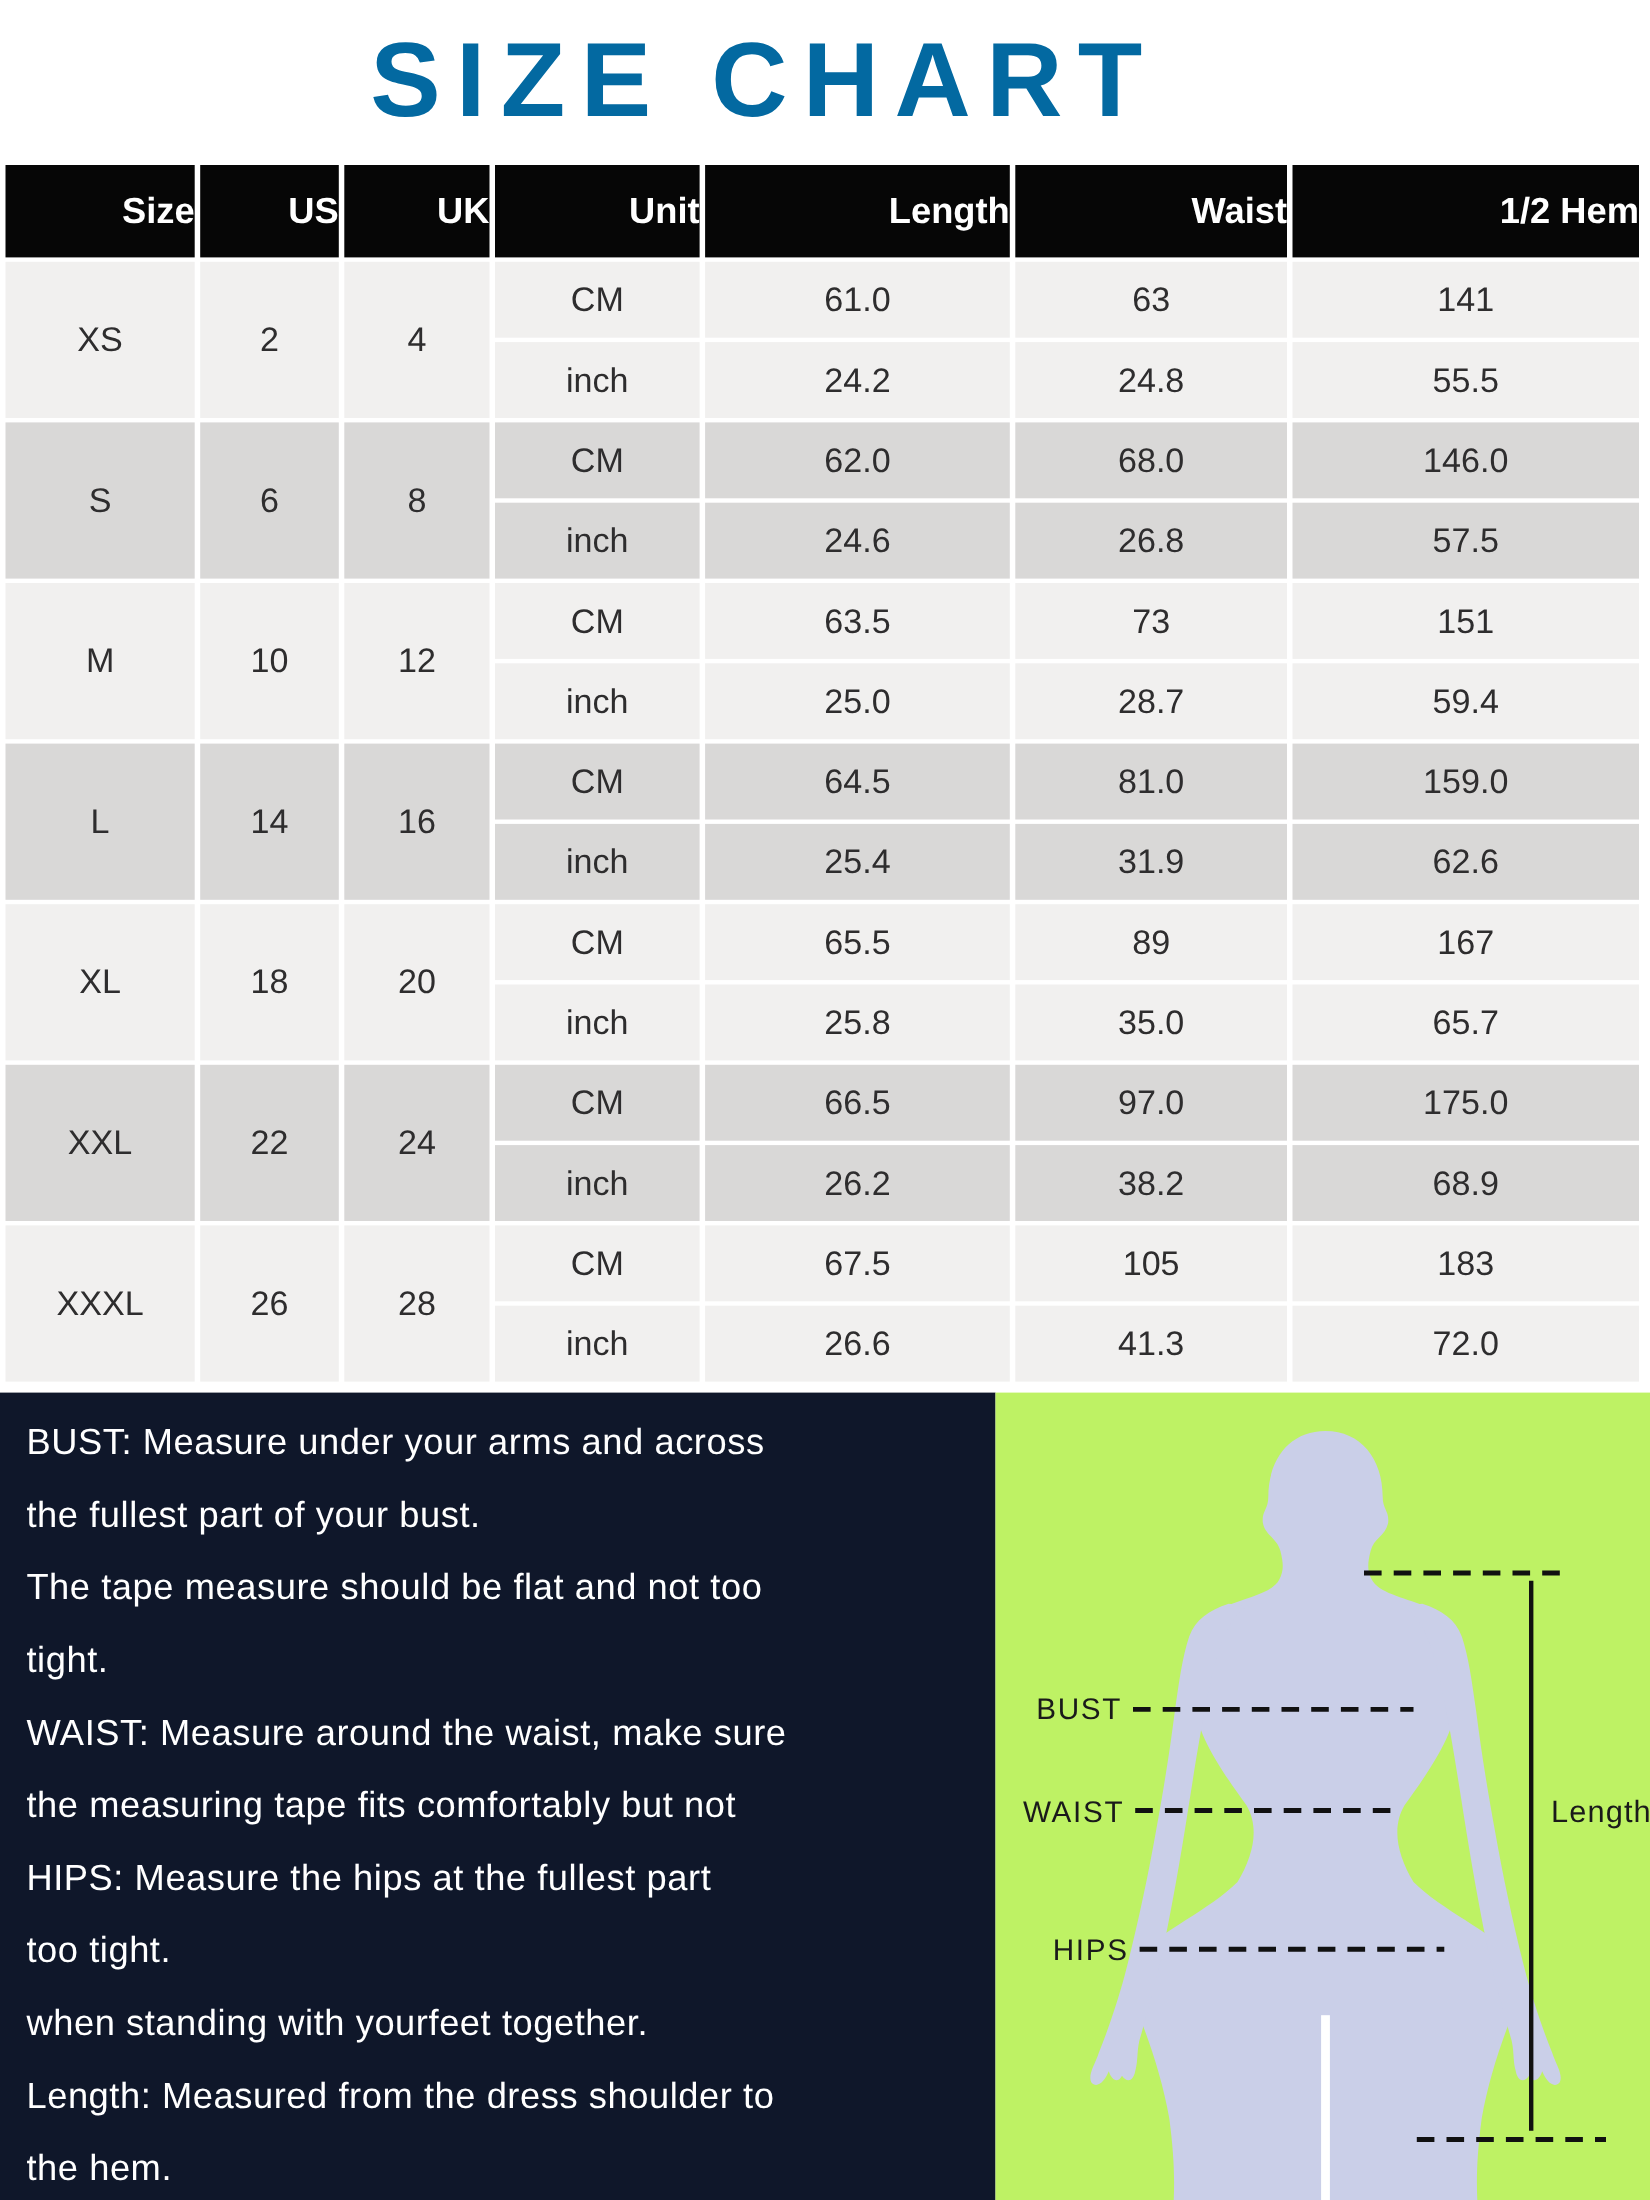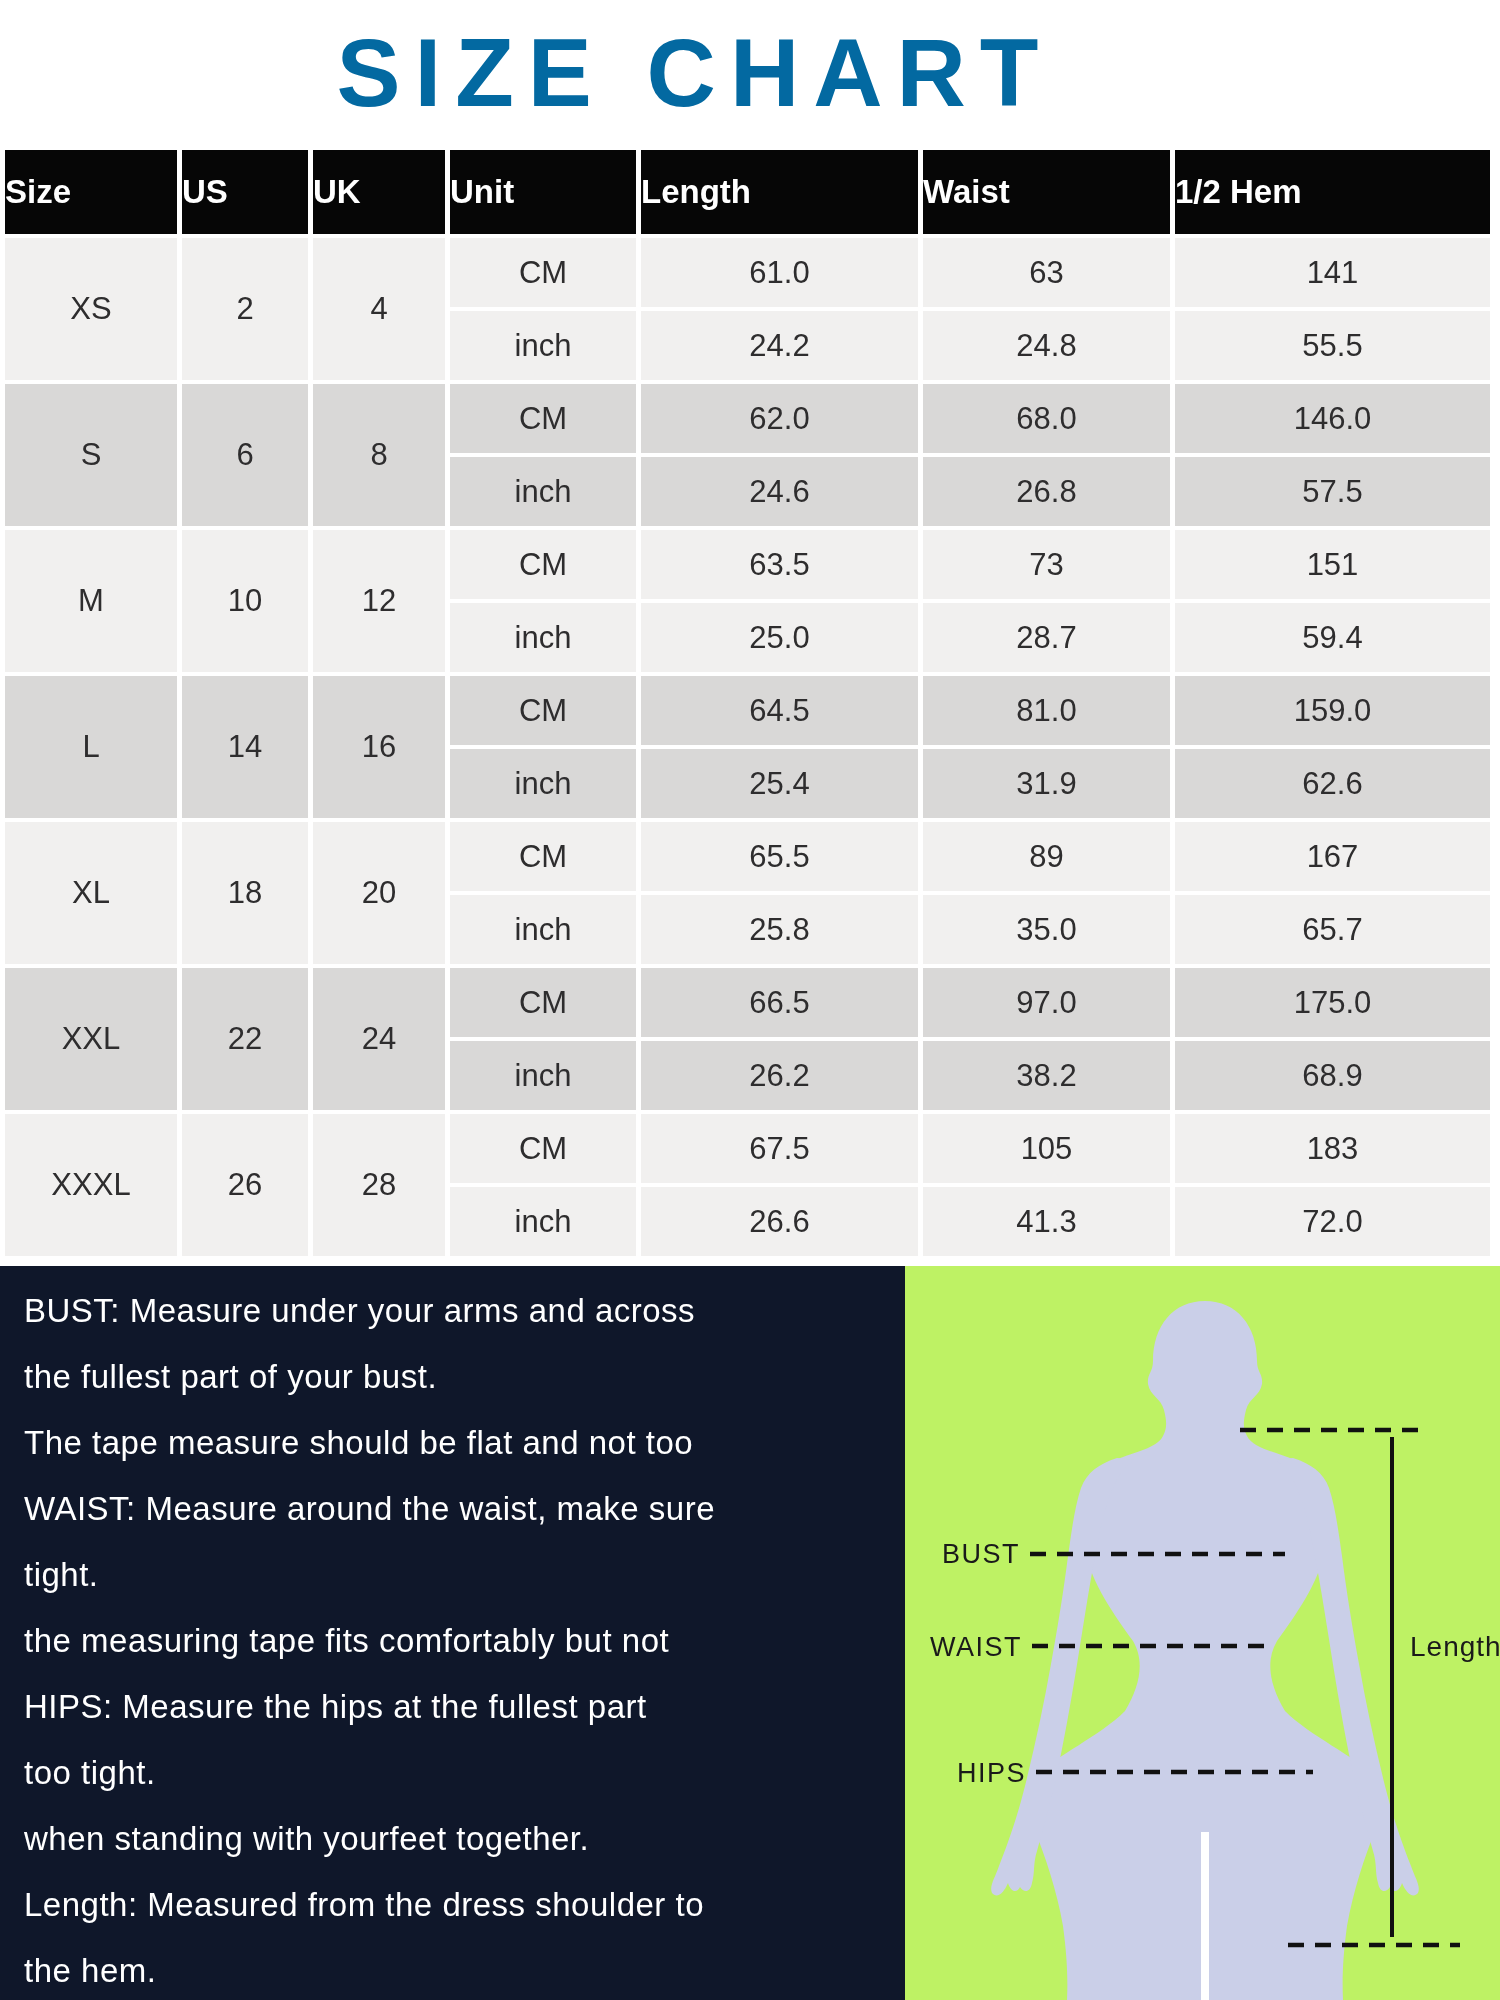--- a/index.html
+++ b/index.html
@@ -12,21 +12,21 @@
     display:flex;align-items:center;justify-content:center;
     font-size:96px;font-weight:bold;letter-spacing:14px;color:#0369a1;
     padding-top:0;
   }
   table.size-chart{
     position:absolute;top:146px;left:0px;
     border-collapse:separate;border-spacing:5px 4px;table-layout:fixed;
   }
   table.size-chart th{
     background:#060606;color:#ffffff;font-weight:bold;font-size:33px;
-    height:84px;text-align:left;vertical-align:middle;padding:0;
+    height:84px;text-align:right;vertical-align:middle;padding:0;
   }
   table.size-chart td{
     height:69px;text-align:center;vertical-align:middle;
     font-size:31px;color:#2e2d2e;padding:0;
   }
   tr.light td{background:#f1f0ef;}
   tr.dark td{background:#d9d8d7;}
   .instructions{
     position:absolute;left:0;top:1266px;width:905px;height:734px;
     background:#0f172a;color:#ffffff;box-sizing:border-box;
@@ -180,22 +180,22 @@
         <td>41.3</td>
         <td>72.0</td>
       </tr>
     </tbody>
 </table>
 
 <div class="instructions" id="instruction-box">
     <div class="line">BUST: Measure under your arms and across</div>
     <div class="line">the fullest part of your bust.</div>
     <div class="line">The tape measure should be flat and not too</div>
+    <div class="line">tight.</div>
     <div class="line">WAIST: Measure around the waist, make sure</div>
-    <div class="line">tight.</div>
     <div class="line">the measuring tape fits comfortably but not</div>
     <div class="line">HIPS: Measure the hips at the fullest part</div>
     <div class="line">too tight.</div>
     <div class="line">when standing with yourfeet together.</div>
     <div class="line">Length: Measured from the dress shoulder to</div>
     <div class="line">the hem.</div>
   </div>
 
 <div class="figure-area">
   <svg width="595" height="734" viewBox="0 0 595 734" xmlns="http://www.w3.org/2000/svg">

